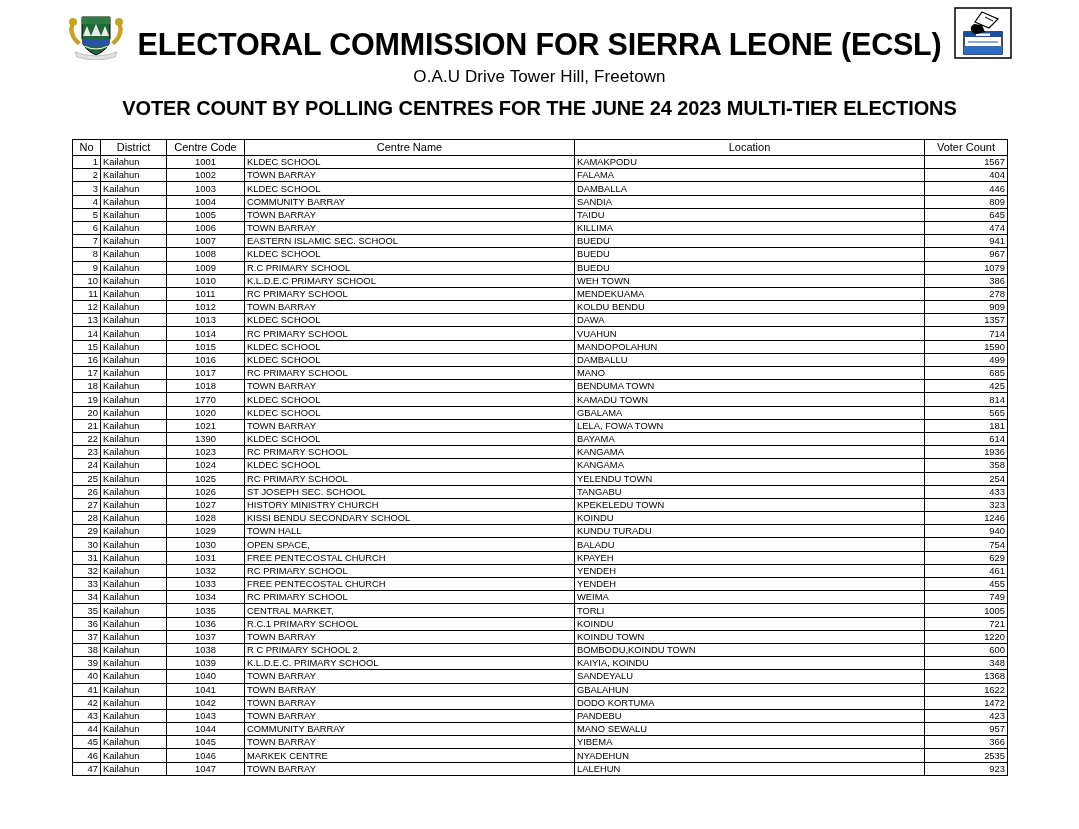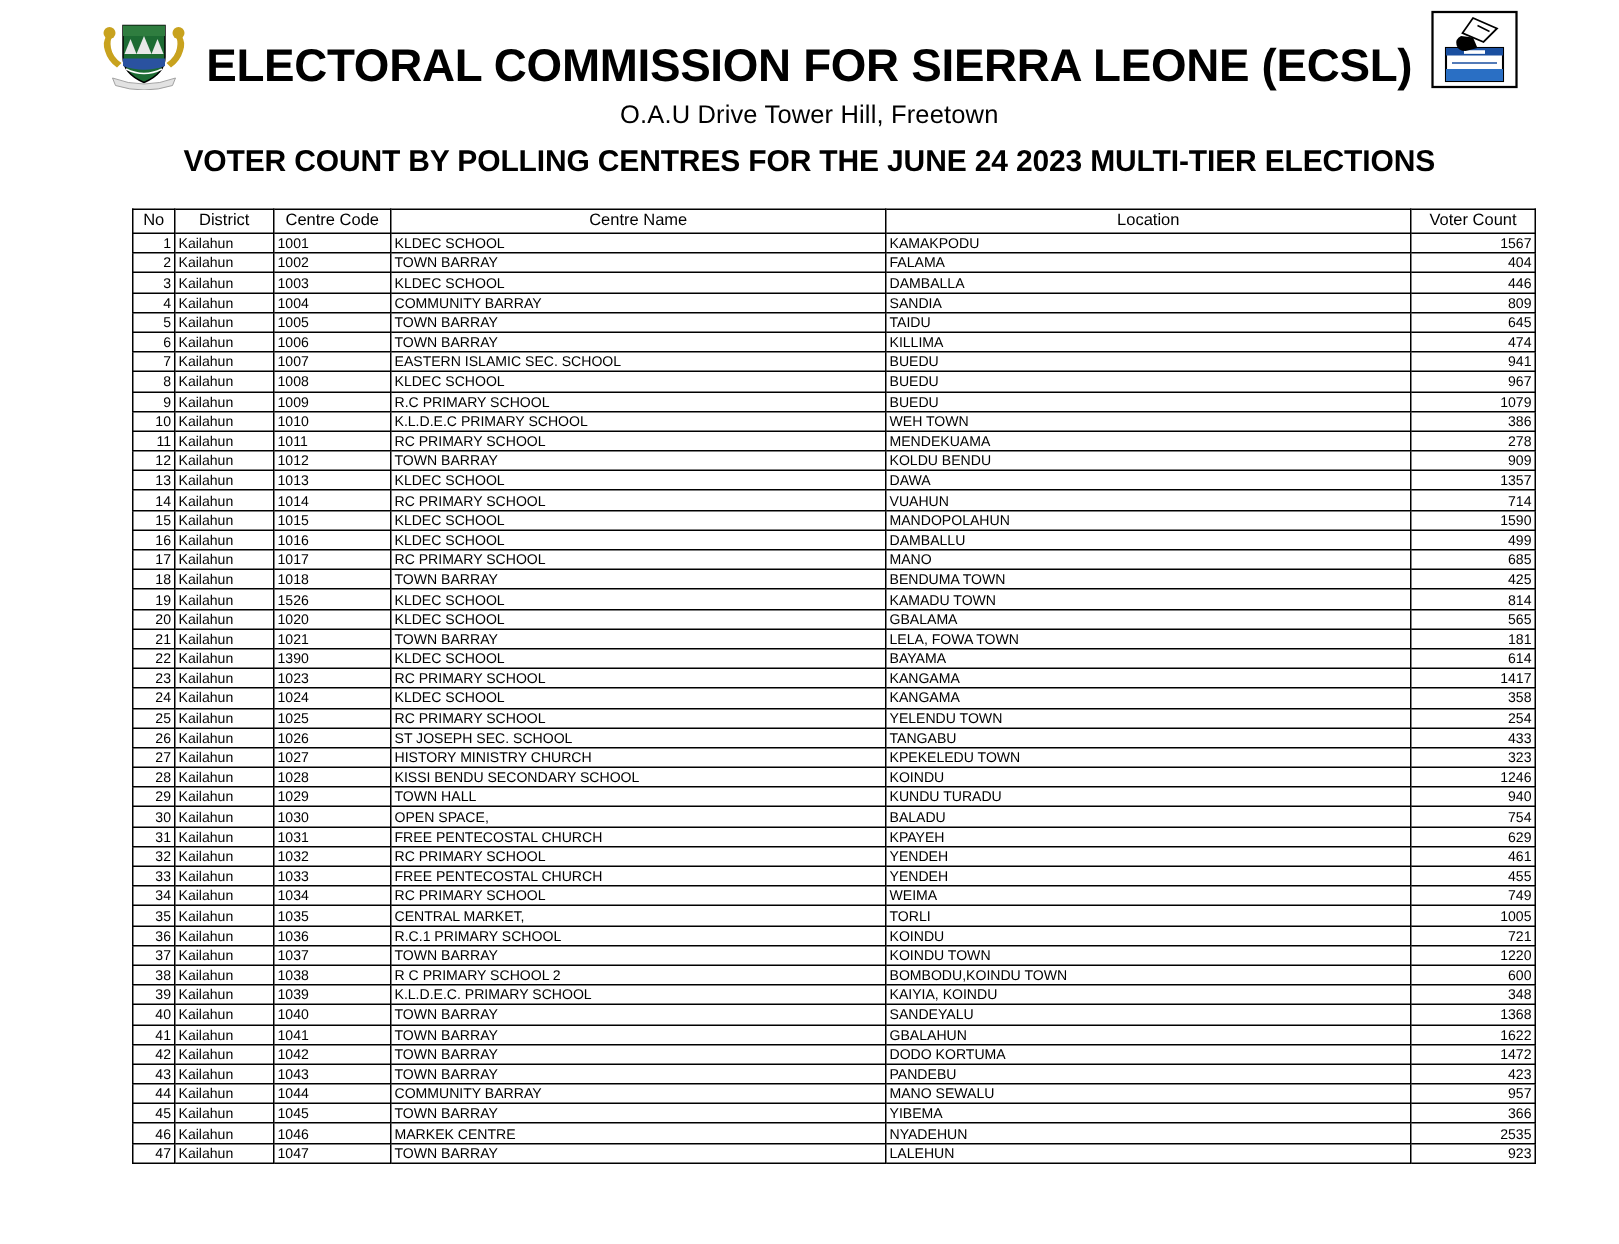--- a/index.html
+++ b/index.html
@@ -67,21 +67,20 @@
 
   
   .table-wrap {
     margin: 19px auto 0 auto;
     width: 935px;
   }
   table.voters {
     border-collapse: collapse;
     width: 935px;
     table-layout: fixed;
-    margin-left: 16px;
   }
   table.voters th,
   table.voters td {
     border: 1px solid #000000;
     font-size: 9.4px;
     line-height: 1.05;
     padding: 1px 2px;
     height: 13.2px;
     box-sizing: border-box;
     overflow: hidden;
@@ -89,21 +88,21 @@
   }
   table.voters thead th {
     font-size: 11px;
     text-align: center;
     font-weight: normal;
     height: 16px;
     padding: 1px 2px;
   }
   .c-no     { width: 28px;  text-align: right; }
   .c-dist   { width: 66px;  text-align: left; }
-  .c-code   { width: 78px;  text-align: left; padding-right: 3px; }
+  .c-code   { width: 78px;  text-align: center; padding-right: 3px; }
   .c-name   { width: 330px; text-align: left; }
   .c-loc    { width: 350px; text-align: left; }
   .c-count  { width: 83px;  text-align: right; padding-right: 3px; }
 </style>
 </head>
 <body>
 
 <div class="page">
 
   <div class="header">
@@ -306,21 +305,21 @@
             <td class="c-no">18</td>
             <td class="c-dist">Kailahun</td>
             <td class="c-code">1018</td>
             <td class="c-name">TOWN BARRAY</td>
             <td class="c-loc">BENDUMA TOWN</td>
             <td class="c-count">425</td>
           </tr>
           <tr>
             <td class="c-no">19</td>
             <td class="c-dist">Kailahun</td>
-            <td class="c-code">1526</td>
+            <td class="c-code">1770</td>
             <td class="c-name">KLDEC SCHOOL</td>
             <td class="c-loc">KAMADU TOWN</td>
             <td class="c-count">814</td>
           </tr>
           <tr>
             <td class="c-no">20</td>
             <td class="c-dist">Kailahun</td>
             <td class="c-code">1020</td>
             <td class="c-name">KLDEC SCHOOL</td>
             <td class="c-loc">GBALAMA</td>
@@ -341,21 +340,21 @@
             <td class="c-name">KLDEC SCHOOL</td>
             <td class="c-loc">BAYAMA</td>
             <td class="c-count">614</td>
           </tr>
           <tr>
             <td class="c-no">23</td>
             <td class="c-dist">Kailahun</td>
             <td class="c-code">1023</td>
             <td class="c-name">RC PRIMARY SCHOOL</td>
             <td class="c-loc">KANGAMA</td>
-            <td class="c-count">1417</td>
+            <td class="c-count">1936</td>
           </tr>
           <tr>
             <td class="c-no">24</td>
             <td class="c-dist">Kailahun</td>
             <td class="c-code">1024</td>
             <td class="c-name">KLDEC SCHOOL</td>
             <td class="c-loc">KANGAMA</td>
             <td class="c-count">358</td>
           </tr>
           <tr>

